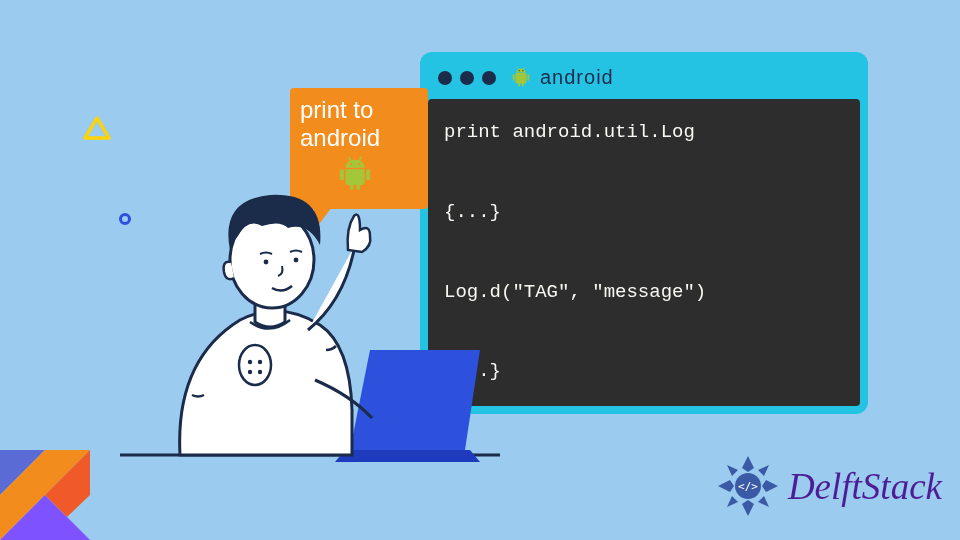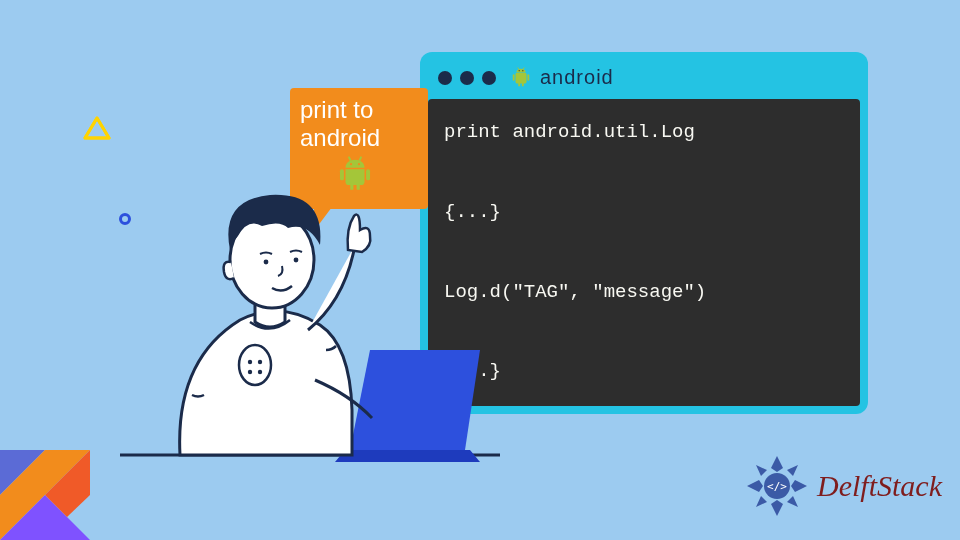--- a/index.html
+++ b/index.html
@@ -133,22 +133,22 @@
     .delftstack {
       position: absolute;
       right: 18px;
       bottom: 20px;
       display: flex;
       align-items: center;
       gap: 6px;
     }
     .delftstack-icon { width: 68px; height: 68px; }
     .delftstack-text {
-      color: #7f1d1d;
-      font-size: 30px;
+      color: #4c1d95;
+      font-size: 37px;
       font-style: italic;
       font-weight: 500;
       font-family: Georgia, serif;
     }
   </style>
 </head>
 <body>
 
 <div class="scene">
 

